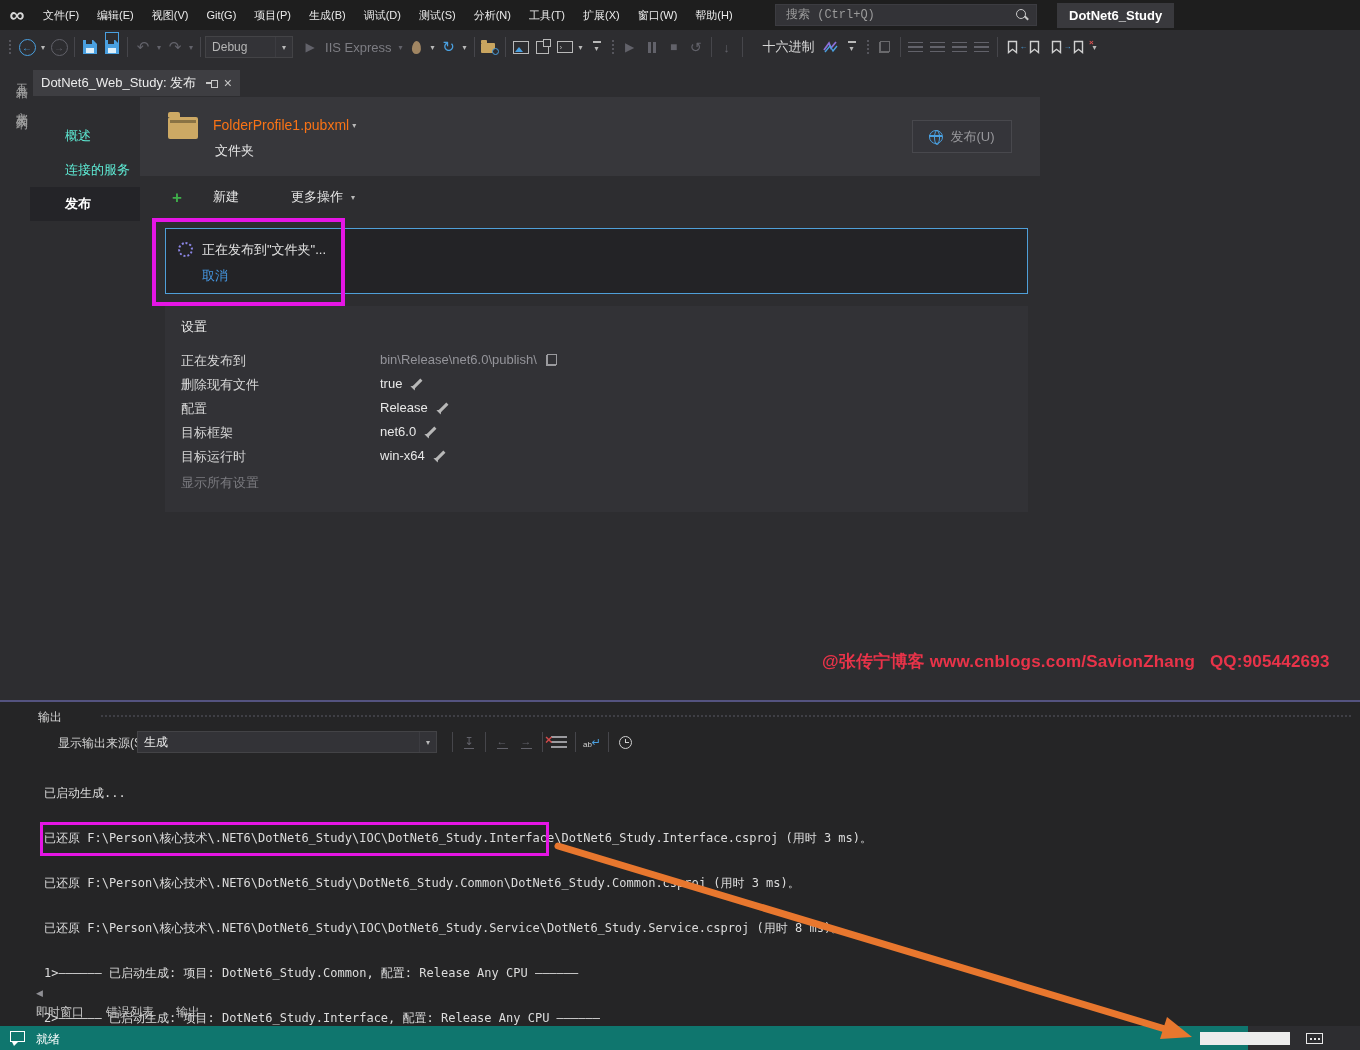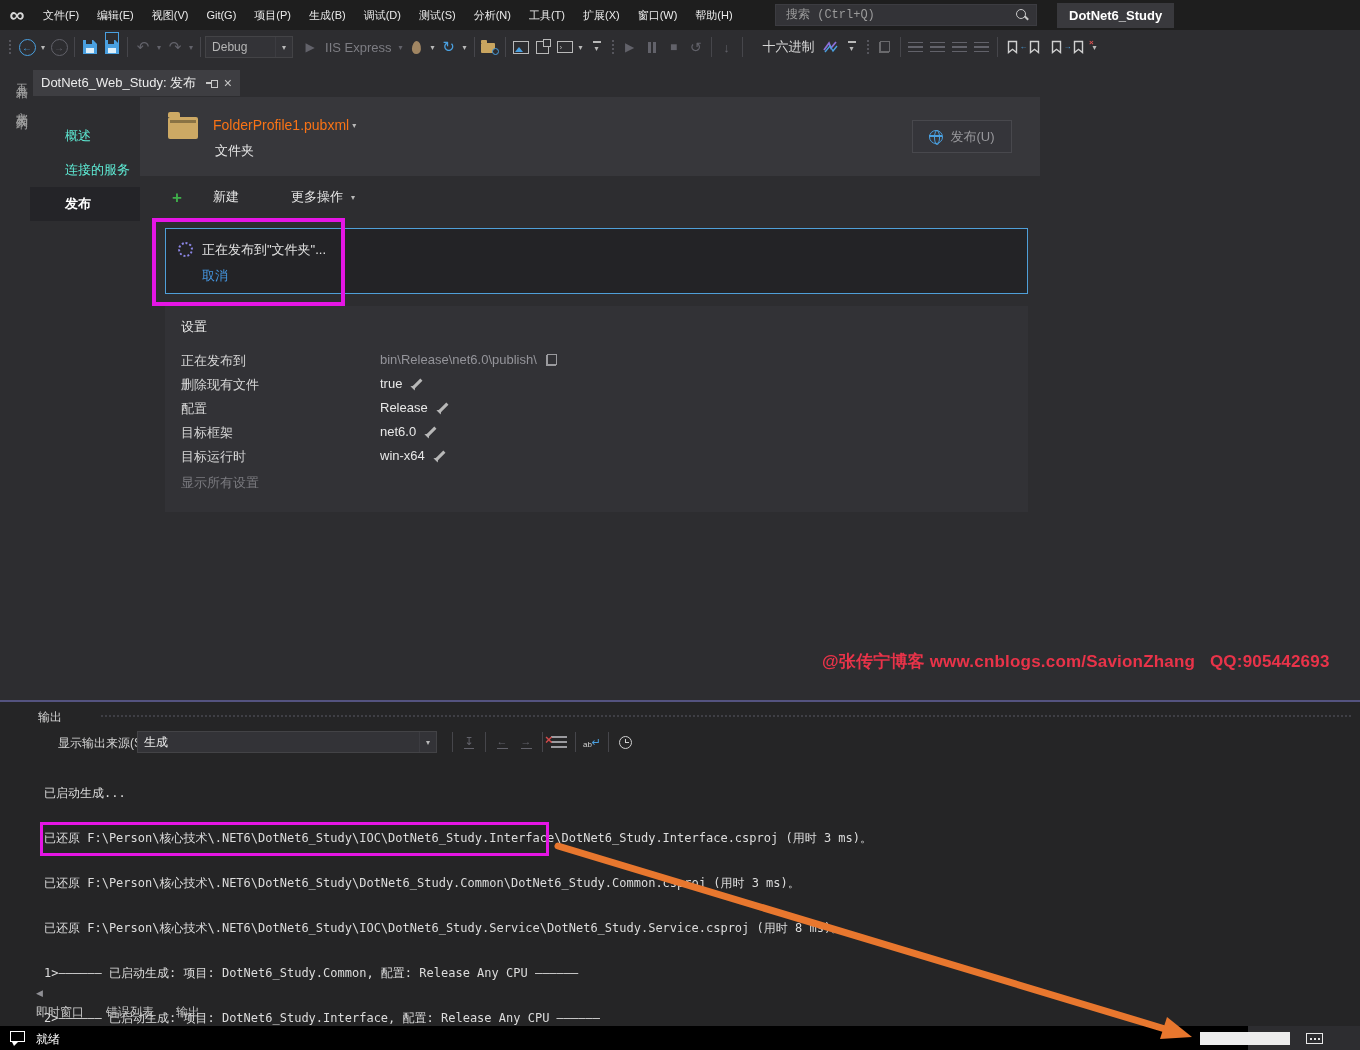--- a/index.html
+++ b/index.html
@@ -131,21 +131,21 @@
   .clock { position:relative; width:13px; height:13px; border:1.5px solid #d0d0d0; border-radius:50%; }
   .clock::before { content:""; position:absolute; left:5px; top:2px; width:1.5px; height:4px; background:#d0d0d0; }
   .clock::after { content:""; position:absolute; left:5px; top:5px; width:4px; height:1.5px; background:#d0d0d0; }
   .outlines { position:absolute; left:44px; top:54px; font-family:"DejaVu Sans Mono",monospace; font-size:12px; line-height:15px; color:#dcdcdc; white-space:pre; }
   .hscroll-arrow { position:absolute; left:36px; top:286px; color:#909095; font-size:9px; }
   .hscroll-arrow::before { content:"◀"; }
   .btabs { position:absolute; left:36px; top:302px; display:flex; gap:22px; font-size:12px; color:#c8c8c8; }
   .btab { position:relative; padding-bottom:16px; }
   .btab::after { content:""; position:absolute; left:-4px; right:-4px; bottom:0; height:7px; background:#39393d; }
   
-  .statusbar { position:absolute; left:0; top:1026px; width:1248px; height:24px; background:#000000; }
+  .statusbar { position:absolute; left:0; top:1026px; width:1248px; height:24px; background:#0f766e; }
   .bubble { position:absolute; left:10px; top:5px; width:15px; height:11px; border:1.5px solid #ffffff; }
   .bubble::after { content:""; position:absolute; left:1px; bottom:-5px; border-left:2px solid transparent; border-right:4px solid transparent; border-top:4px solid #ffffff; }
   .ready { position:absolute; left:36px; top:5px; font-size:12px; color:#ffffff; }
   .progress { position:absolute; left:1200px; top:6px; width:90px; height:13px; background:#ececec; }
   .progress .fill { height:100%; width:52%; background:#1fae1f; }
   .fbicon { position:absolute; left:1306px; top:7px; width:17px; height:11px; border:1.4px solid #e8e8e8; display:flex; align-items:center; justify-content:center; gap:2px; }
   .fbicon i { width:2px; height:2px; background:#e8e8e8; }
   
   .hl1 { position:absolute; left:152px; top:218px; width:193px; height:88px; border:4px solid #e515e5; z-index:40; }
   .hl2 { position:absolute; left:40px; top:822px; width:509px; height:34px; border:3px solid #e515e5; z-index:40; }

